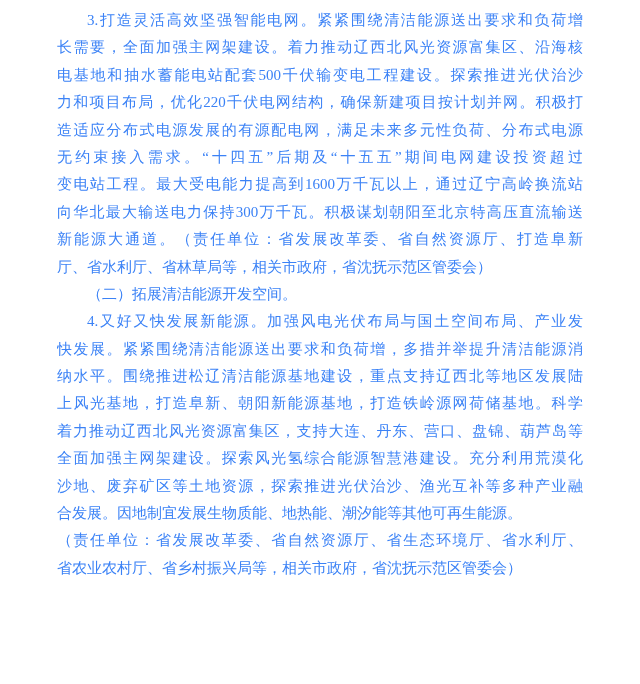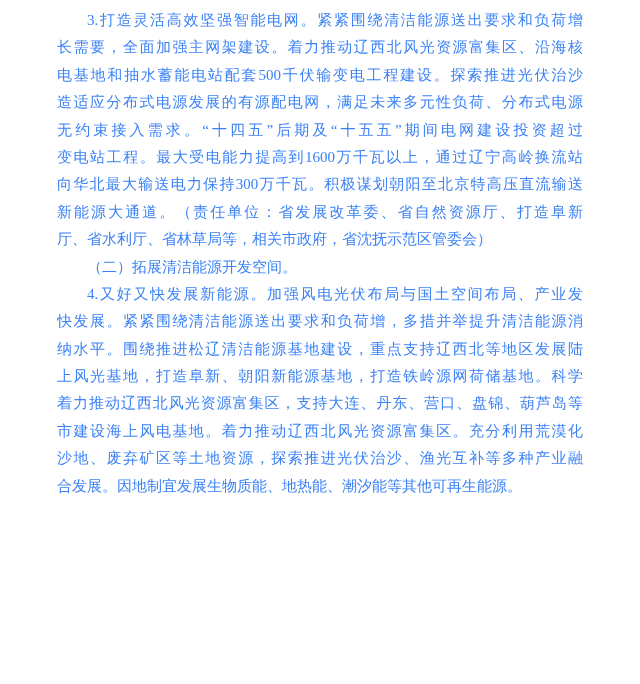--- a/index.html
+++ b/index.html
@@ -46,37 +46,42 @@
 </style>
 </head>
 <body>
 
 <div class="page">
 
   <div class="para">
     <div class="line j indent">3.打造灵活高效坚强智能电网。紧紧围绕清洁能源送出要求和负荷增</div>
     <div class="line j">长需要，全面加强主网架建设。着力推动辽西北风光资源富集区、沿海核</div>
     <div class="line j">电基地和抽水蓄能电站配套500千伏输变电工程建设。探索推进光伏治沙</div>
+    <div class="line j">力和项目布局，优化220千伏电网结构，确保新建项目按计划并网。积极打</div>
     <div class="line j">造适应分布式电源发展的有源配电网，满足未来多元性负荷、分布式电源</div>
     <div class="line j">无约束接入需求。“十四五”后期及“十五五”期间电网建设投资超过</div>
     <div class="line j">变电站工程。最大受电能力提高到1600万千瓦以上，通过辽宁高岭换流站</div>
     <div class="line j">向华北最大输送电力保持300万千瓦。积极谋划朝阳至北京特高压直流输送</div>
     <div class="line j">新能源大通道。（责任单位：省发展改革委、省自然资源厅、打造阜新</div>
     <div class="line">厅、省水利厅、省林草局等，相关市政府，省沈抚示范区管委会）</div>
   </div>
 
   <div class="para">
     <div class="line indent">（二）拓展清洁能源开发空间。</div>
   </div>
 
   <div class="para">
     <div class="line j indent">4.又好又快发展新能源。加强风电光伏布局与国土空间布局、产业发</div>
     <div class="line j">快发展。紧紧围绕清洁能源送出要求和负荷增，多措并举提升清洁能源消</div>
     <div class="line j">纳水平。围绕推进松辽清洁能源基地建设，重点支持辽西北等地区发展陆</div>
     <div class="line j">上风光基地，打造阜新、朝阳新能源基地，打造铁岭源网荷储基地。科学</div>
     <div class="line j">着力推动辽西北风光资源富集区，支持大连、丹东、营口、盘锦、葫芦岛等</div>
-    <div class="line j">市建设海上风电基地。着力推动辽西北风光资源富集区。充分利用荒漠化</div>
+    <div class="line j">全面加强主网架建设。探索风光氢综合能源智慧港建设。充分利用荒漠化</div>
     <div class="line j">沙地、废弃矿区等土地资源，探索推进光伏治沙、渔光互补等多种产业融</div>
     <div class="line">合发展。因地制宜发展生物质能、地热能、潮汐能等其他可再生能源。</div>
   </div>
 
+  <div class="para">
+    <div class="line j">（责任单位：省发展改革委、省自然资源厅、省生态环境厅、省水利厅、</div>
+    <div class="line">省农业农村厅、省乡村振兴局等，相关市政府，省沈抚示范区管委会）</div>
+  </div>
 
 </div>
 
 </body></html>

